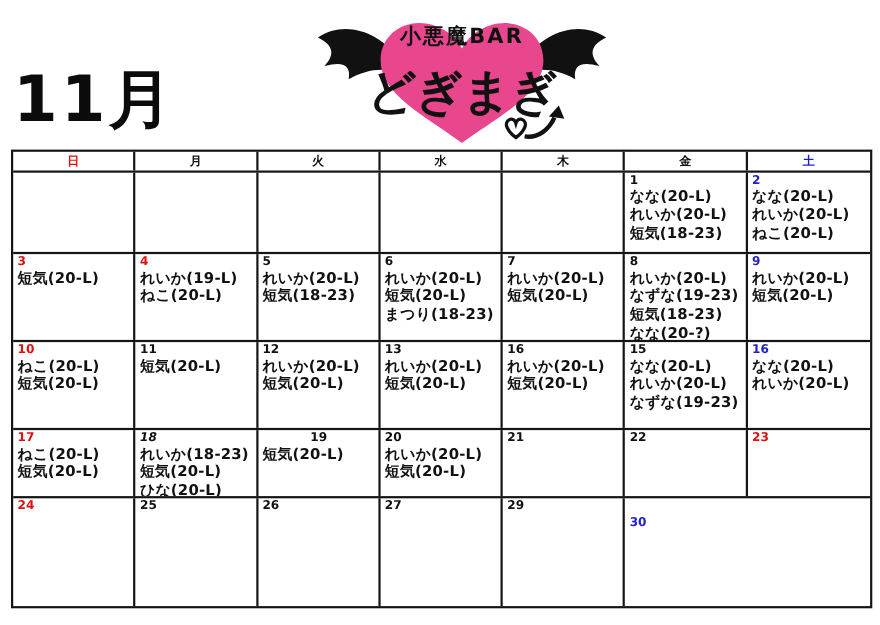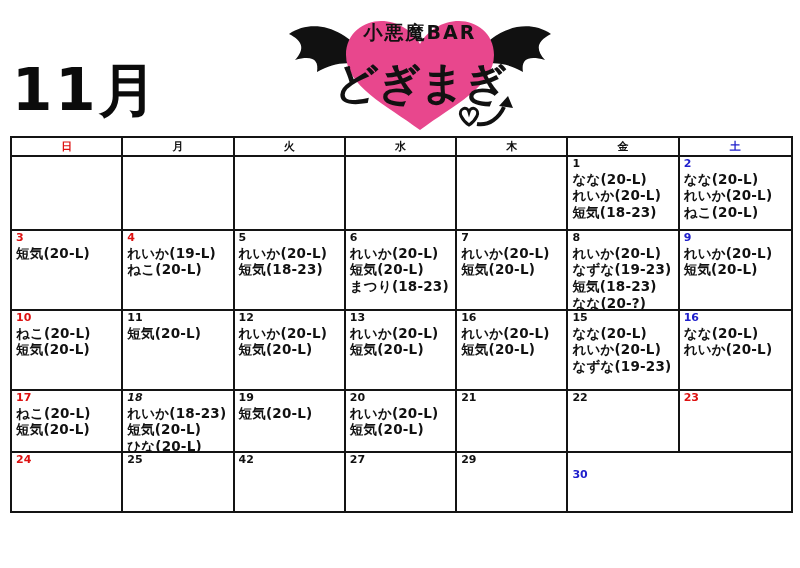--- a/index.html
+++ b/index.html
@@ -71,21 +71,21 @@
   .week-row {
     display: grid;
     grid-template-columns: repeat(7, 1fr);
     border-bottom: 2px solid #141414;
   }
   .week-row:last-child { border-bottom: none; }
   .week-row:nth-of-type(1) { height: 74px; }
   .week-row:nth-of-type(2) { height: 80px; }
   .week-row:nth-of-type(3) { height: 80px; }
   .week-row:nth-of-type(4) { height: 62px; }
-  .week-row:nth-of-type(5) { height: 58px; }
+  .week-row:nth-of-type(5) { height: 98px; }
   .day-cell {
     border-right: 2px solid #141414;
     padding: 1px 3px 0 4px;
     overflow: hidden;
   }
   .day-cell:last-child { border-right: none; }
   .day-num {
     font-size: 11px;
     font-weight: bold;
     line-height: 1.15;
@@ -246,21 +246,21 @@
             <div class="entry">ねこ(20-L)</div>
             <div class="entry">短気(20-L)</div>
           </div>
           <div class="day-cell">
             <div class="day-num" style="color: rgb(17, 17, 17); font-style: italic;">18</div>
             <div class="entry">れいか(18-23)</div>
             <div class="entry">短気(20-L)</div>
             <div class="entry">ひな(20-L)</div>
           </div>
           <div class="day-cell">
-            <div class="day-num" style="color: rgb(17, 17, 17);">19</div>
+            <div class="day-num" style="color: rgb(17, 17, 17); text-align: center;">19</div>
             <div class="entry">短気(20-L)</div>
           </div>
           <div class="day-cell">
             <div class="day-num" style="color: rgb(17, 17, 17);">20</div>
             <div class="entry">れいか(20-L)</div>
             <div class="entry">短気(20-L)</div>
           </div>
           <div class="day-cell">
             <div class="day-num" style="color: rgb(17, 17, 17);">21</div>
           </div>
@@ -272,21 +272,21 @@
           </div>
         </div>
         <div class="week-row">
           <div class="day-cell">
             <div class="day-num" style="color: rgb(221, 17, 17);">24</div>
           </div>
           <div class="day-cell">
             <div class="day-num" style="color: rgb(17, 17, 17);">25</div>
           </div>
           <div class="day-cell">
-            <div class="day-num" style="color: rgb(17, 17, 17);">42</div>
+            <div class="day-num" style="color: rgb(17, 17, 17);">26</div>
           </div>
           <div class="day-cell">
             <div class="day-num" style="color: rgb(17, 17, 17);">27</div>
           </div>
           <div class="day-cell">
             <div class="day-num" style="color: rgb(17, 17, 17);">29</div>
           </div>
           <div class="day-cell">
             <div class="day-num" style="color: rgb(32, 32, 204); margin-top: 15px;">30</div>
           </div>

